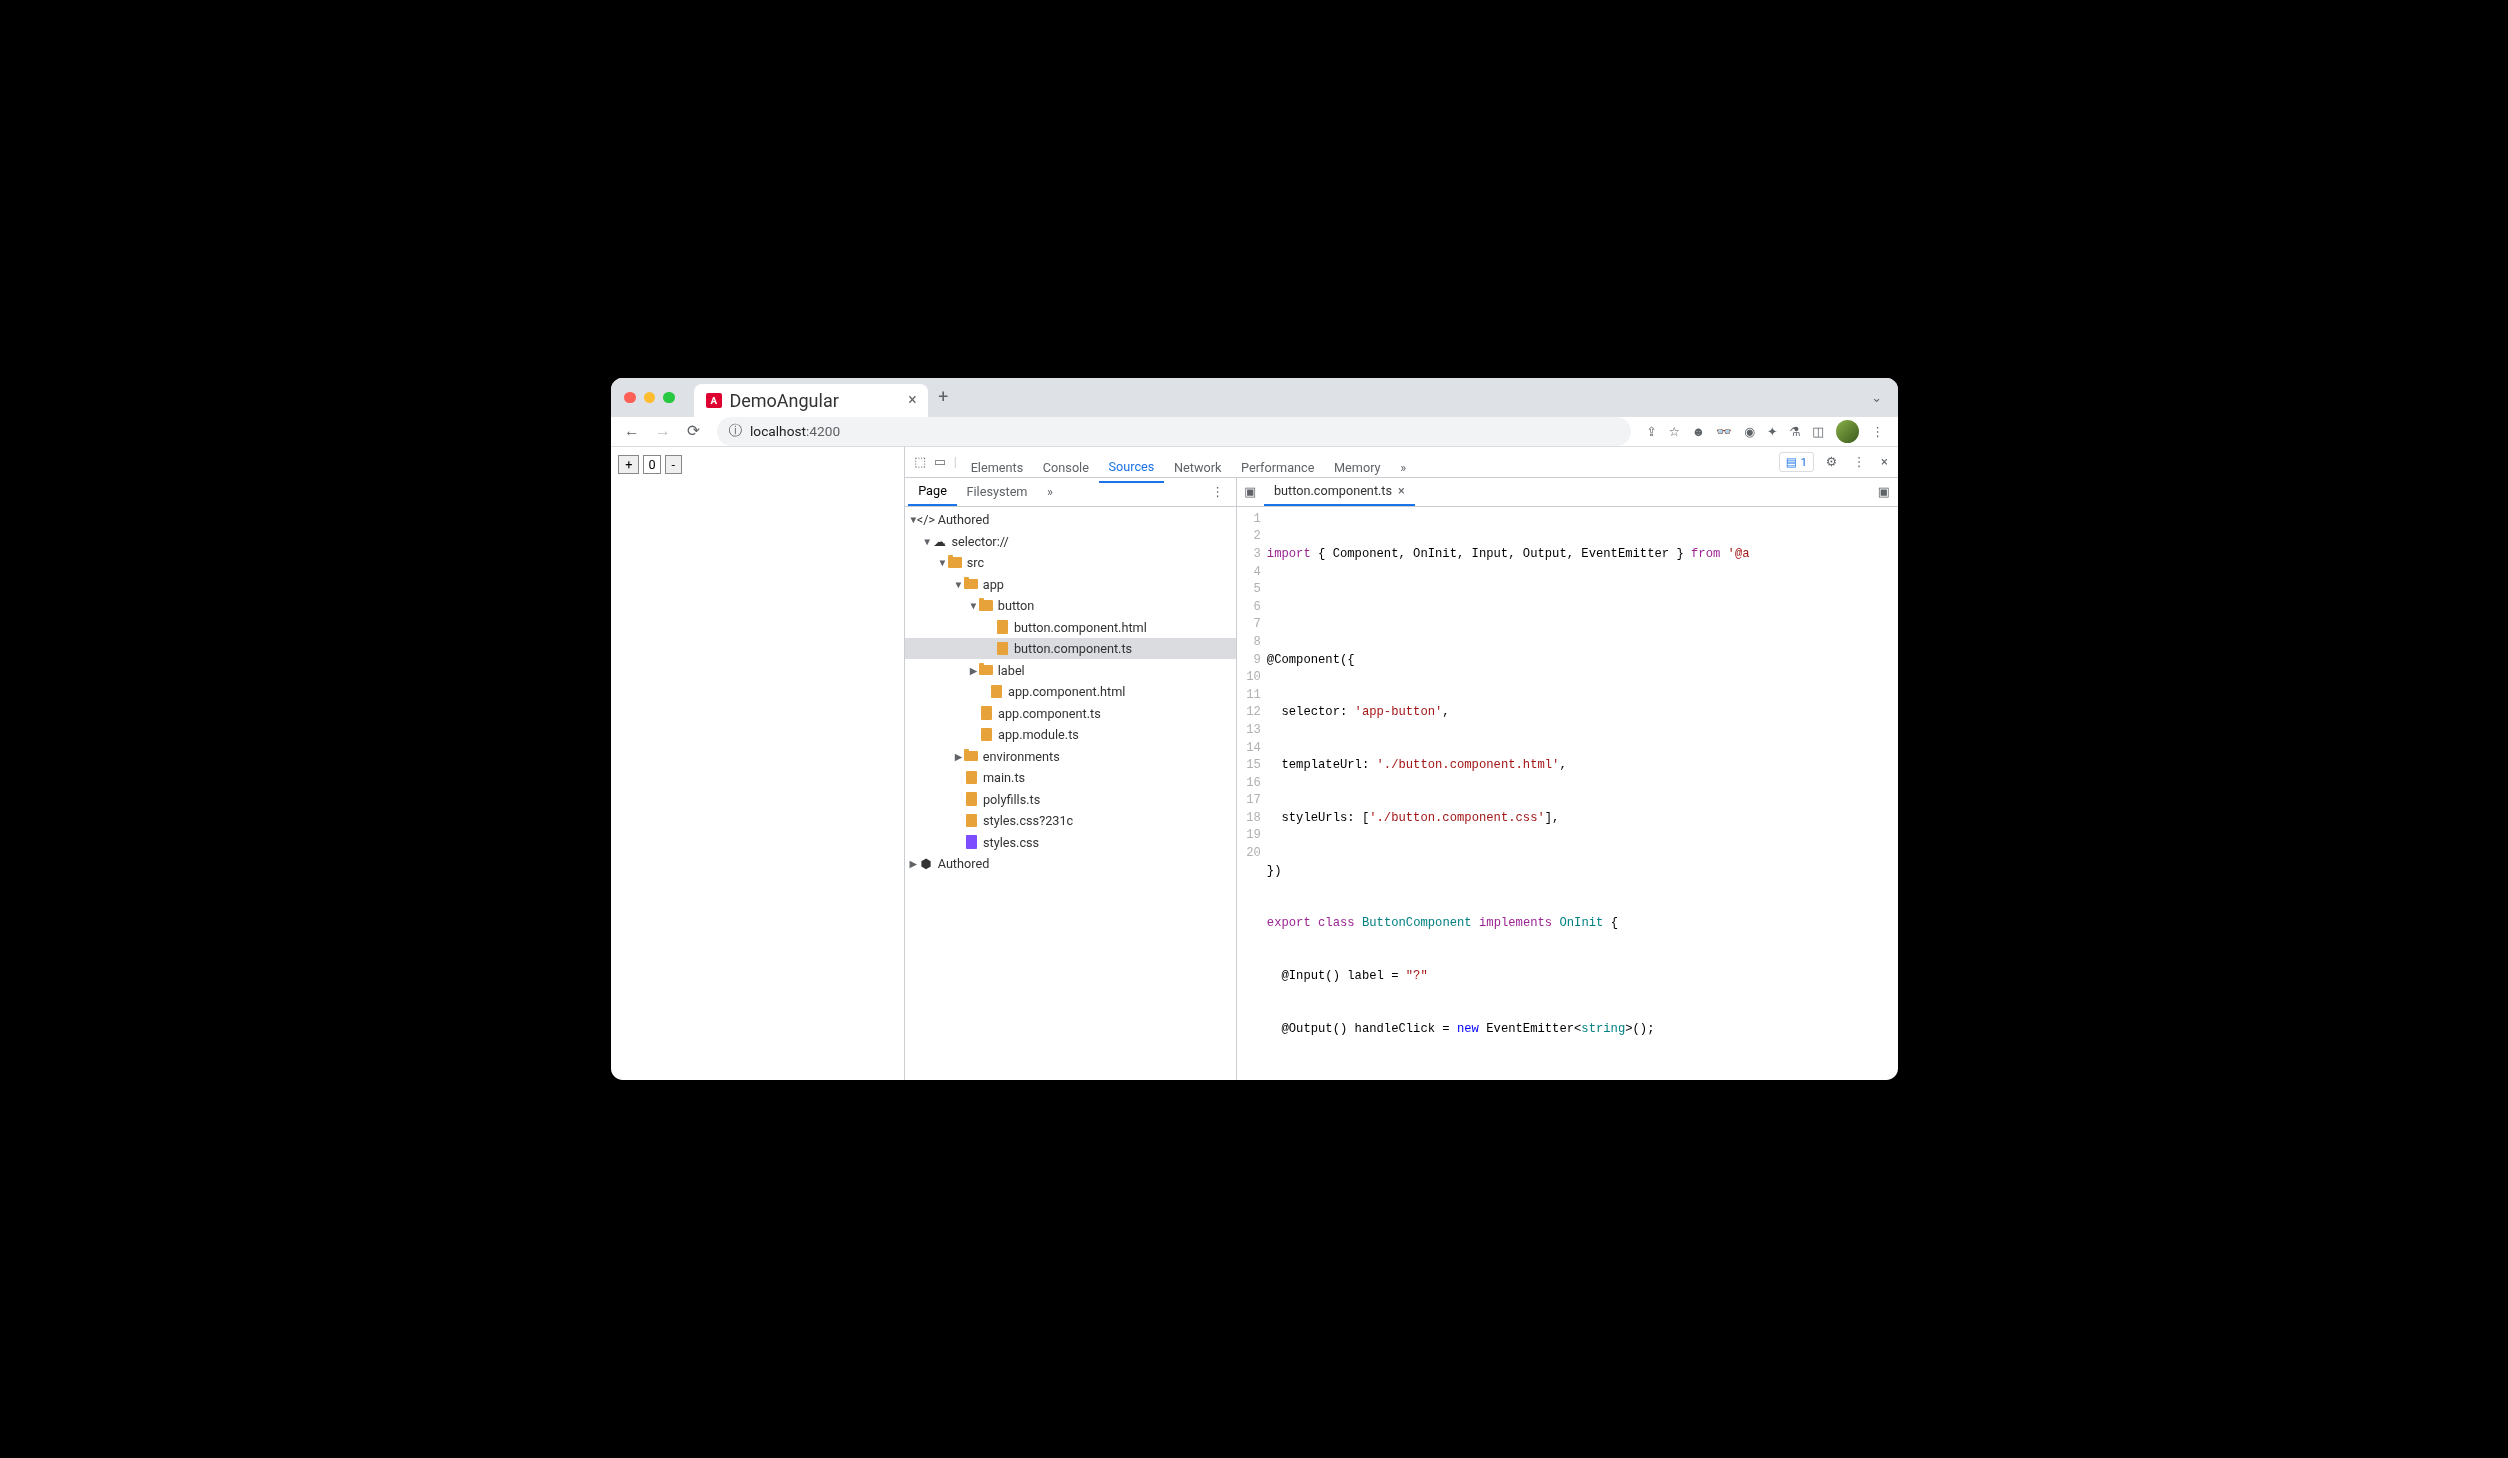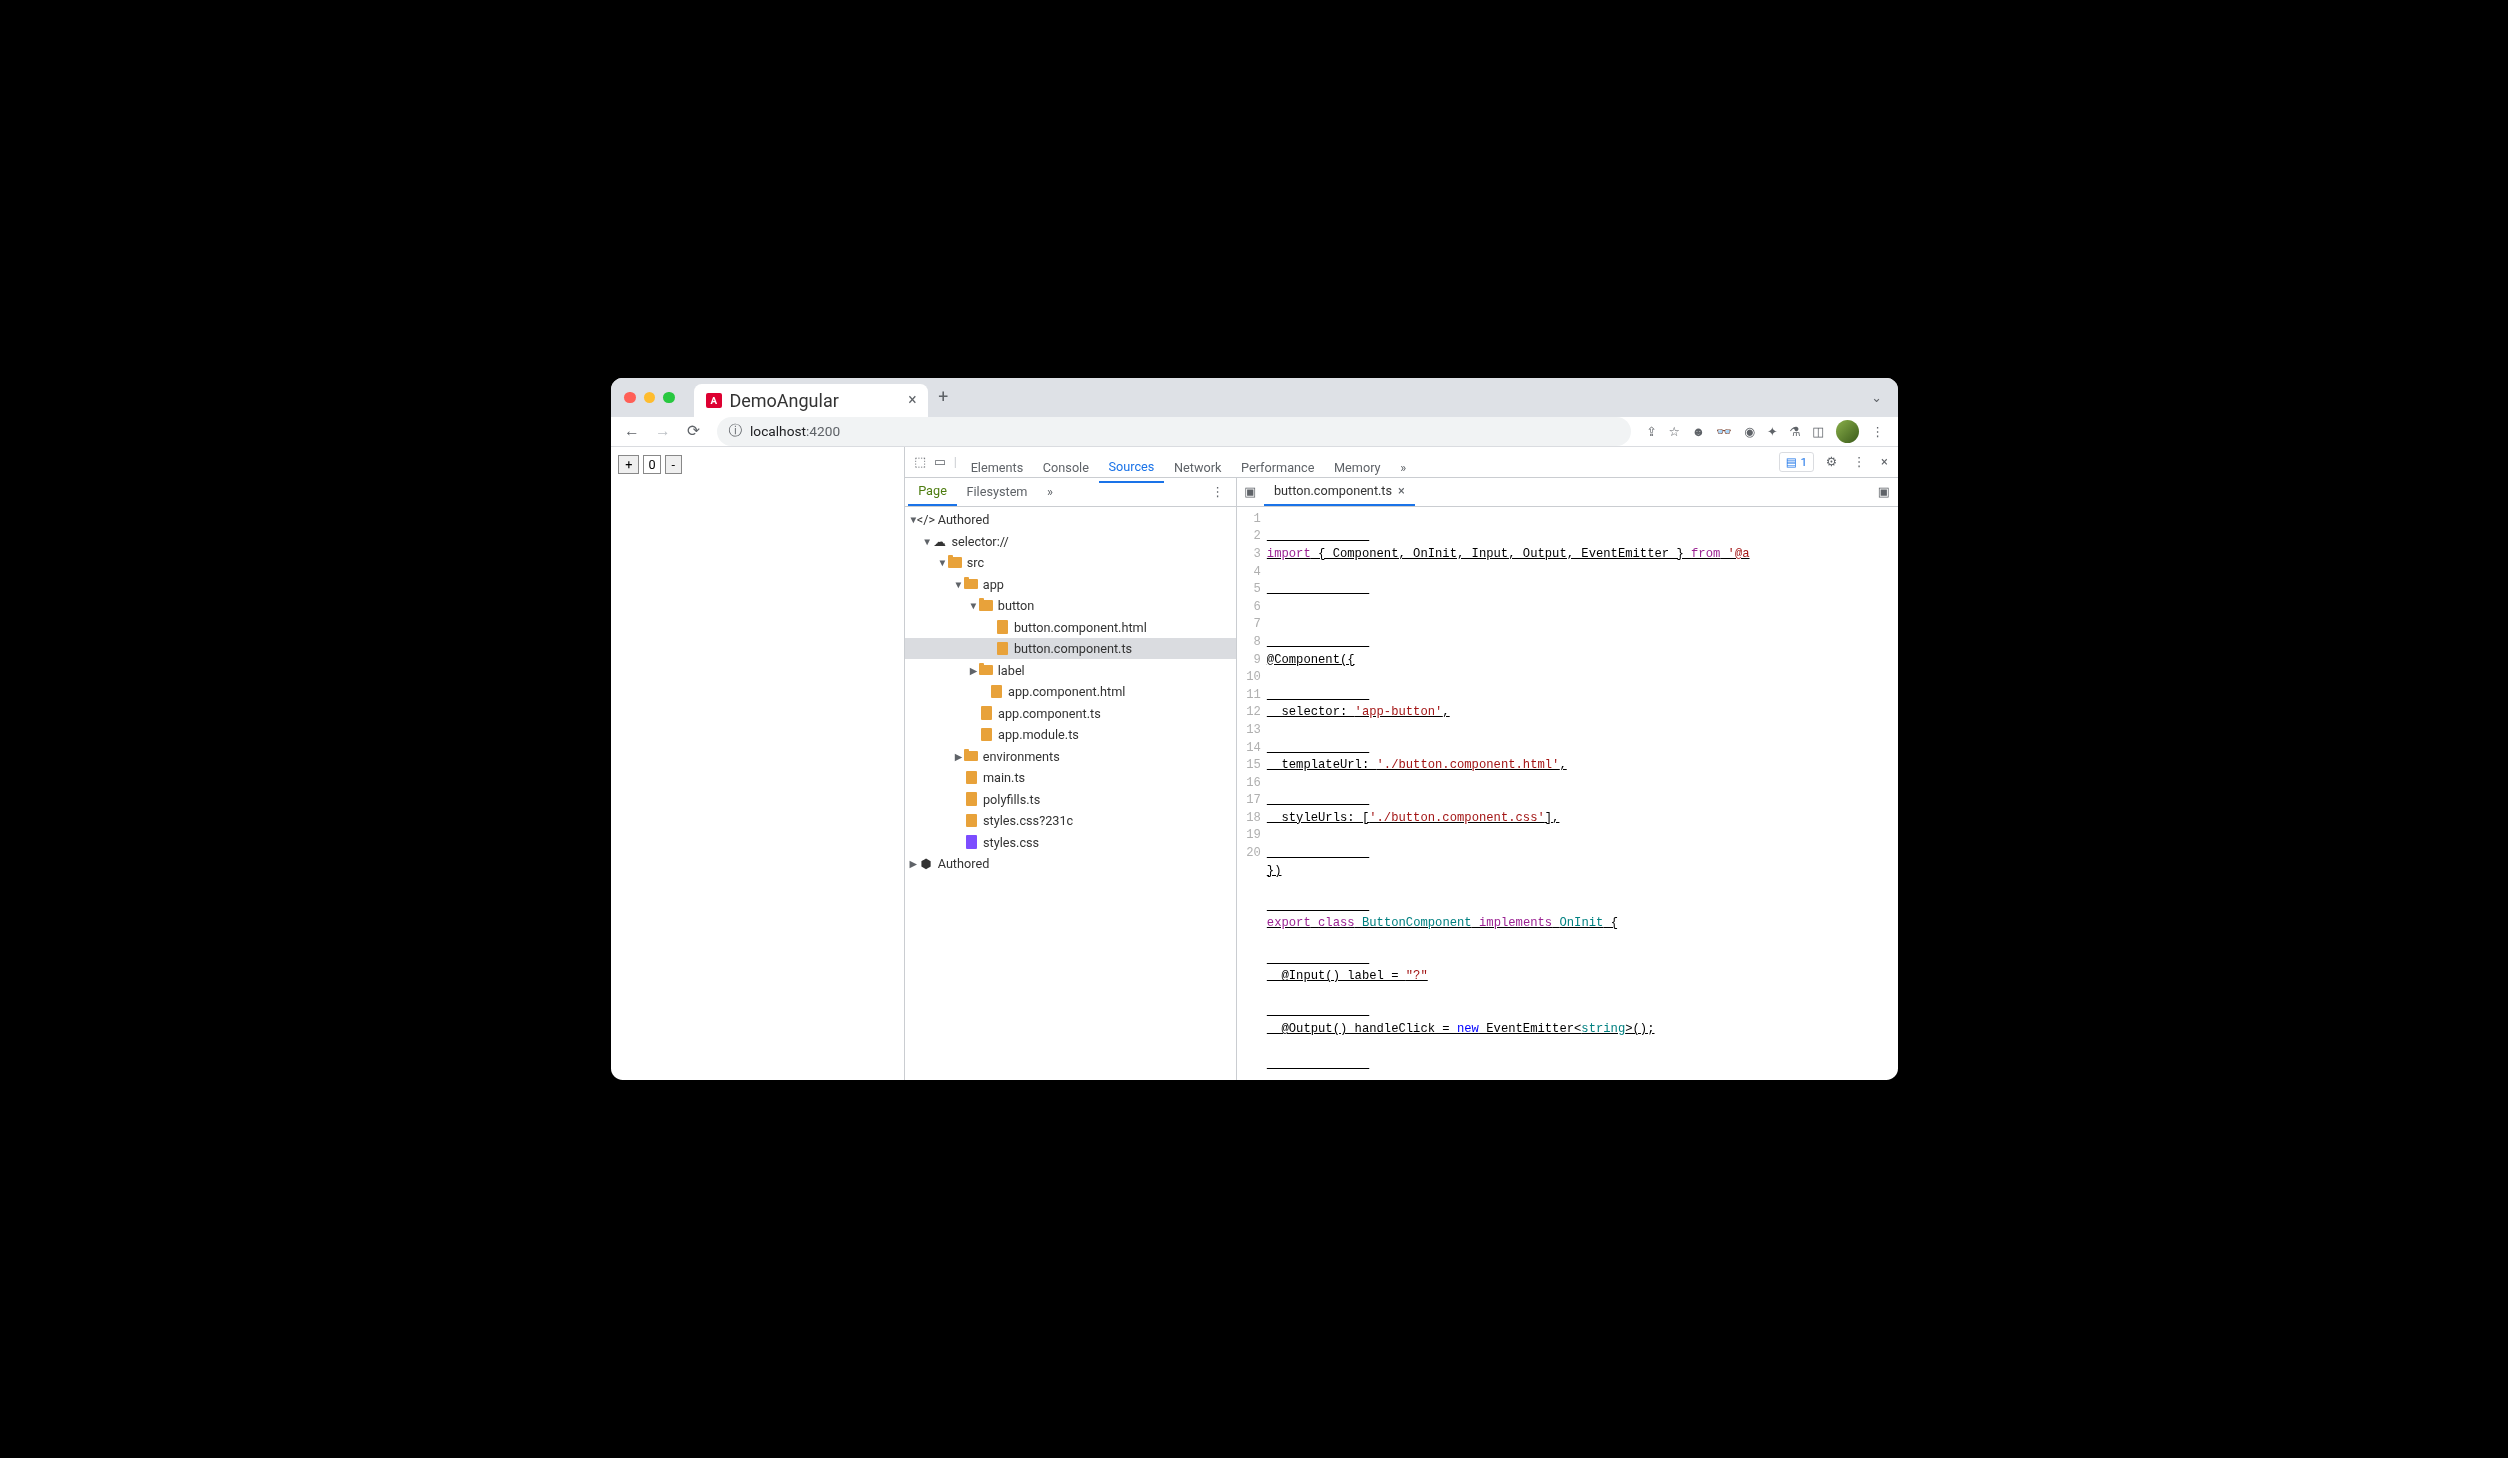--- a/index.html
+++ b/index.html
@@ -40,21 +40,21 @@
 .dt-tab { padding: 0 9.8px; height: 100%; display: flex; align-items: center; cursor: pointer; margin-top: 12px; }
 .dt-tab.active { color: #1a73e8; border-bottom: 2px solid #1a73e8; }
 .dt-tabs-right { margin-left: auto; display: flex; align-items: center; gap: 7.8px; }
 .issues-badge { display: flex; align-items: center; gap: 3.9px; background: #fff; border: 1px solid #dadce0; border-radius: 2.9px; padding: 2px 5.9px; color: #1a73e8; font-size: 11.7px; }
 .dt-icon { cursor: pointer; padding: 0 3.9px; color: #5f6368; }
 
 .dt-body { flex: 1; display: flex; }
 .sources-nav { width: 332px; border-right: 1px solid #cacdd1; display: flex; flex-direction: column; }
 .sn-tabs { height: 29px; border-bottom: 1px solid #cacdd1; display: flex; align-items: center; font-size: 12.7px; color: #5f6368; padding: 0 3.9px; }
 .sn-tab { padding: 0 9.8px; height: 100%; display: flex; align-items: center; cursor: pointer; }
-.sn-tab.active { color: #4d7c0f; border-bottom: 2px solid #1a73e8; text-align: center; }
+.sn-tab.active { color: #000000; border-bottom: 2px solid #1a73e8; text-align: center; }
 .sn-more { margin-left: auto; padding: 0 7.8px; }
 
 .tree { flex: 1; overflow: auto; font-size: 12.7px; color: #333; padding-top: 2px; }
 .tree-row { display: flex; align-items: center; height: 21.5px; padding-left: 3.9px; cursor: pointer; white-space: nowrap; }
 .tree-row.selected { background: #dadce0; }
 .tw { display: inline-block; width: 9.8px; text-align: center; color: #5f6368; font-size: 9.8px; }
 .ticon { display: inline-flex; width: 15.6px; height: 15.6px; margin-right: 3.9px; align-items: center; justify-content: center; }
 .folder-icon { width: 13.7px; height: 10.7px; background: #e8a23a; border-radius: 1px; position: relative; }
 .folder-icon::before { content: ''; position: absolute; top: -2px; left: 0; width: 4.9px; height: 2.9px; background: #e8a23a; border-radius: 1px 1px 0 0; }
 .file-icon { width: 10.7px; height: 13.7px; background: #e8a23a; border-radius: 1px; }
@@ -63,21 +63,21 @@
 .editor-area { flex: 1; display: flex; flex-direction: column; }
 .ed-tabs { height: 29px; border-bottom: 1px solid #cacdd1; display: flex; align-items: center; font-size: 12.7px; }
 .ed-toggle { padding: 0 7.8px; color: #5f6368; cursor: pointer; }
 .ed-tab { padding: 0 9.8px; height: 100%; display: flex; align-items: center; gap: 5.9px; border-bottom: 2px solid #1a73e8; color: #333; }
 .ed-tab-close { color: #5f6368; cursor: pointer; }
 .ed-right { margin-left: auto; padding: 0 7.8px; color: #5f6368; cursor: pointer; }
 
 .code { flex: 1; display: flex; font-family: Menlo, Monaco, "Courier New", monospace; font-size: 12.2px; line-height: 17.6px; overflow: auto; }
 .gutter { text-align: right; color: #b0b0b0; padding: 3.9px 5.9px 3.9px 9.8px; user-select: none; }
 .gutter div { height: 17.6px; }
-.code-lines { padding: 3.9px 0; white-space: pre; text-decoration: underline; }
+.code-lines { padding: 3.9px 0; white-space: pre; }
 .code-lines div { height: 17.6px; }
 .tok-kw { color: #9b2393; }
 .tok-str { color: #a31515; }
 .tok-type { color: #008080; }
 .tok-new { color: #0000ff; }
 </style>
 </head>
 <body>
 
 <div class="window">

